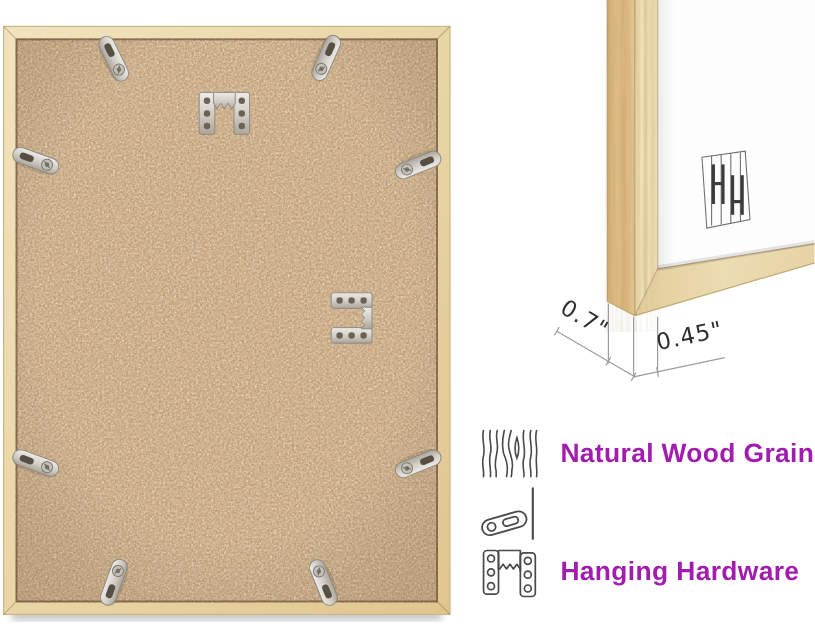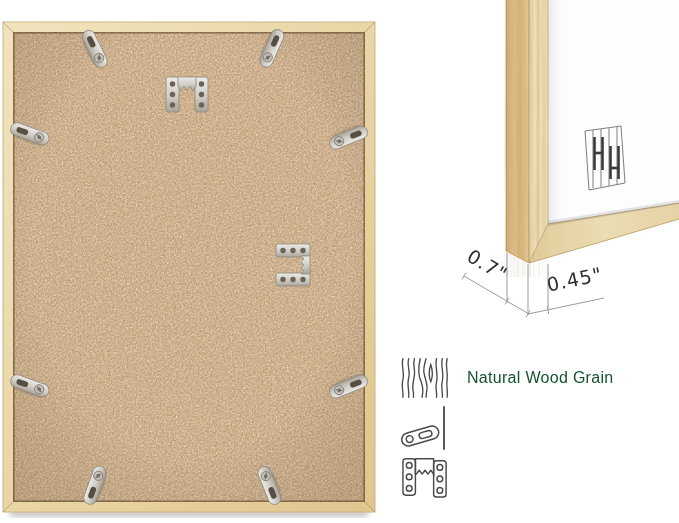--- a/index.html
+++ b/index.html
@@ -2,21 +2,21 @@
 <html><head>
 <meta charset="utf-8">
 <style>
   html,body{margin:0;padding:0;background:#ffffff;}
   .canvas{position:relative;width:679px;height:523px;background:#ffffff;overflow:hidden;
           font-family:"Liberation Sans",sans-serif;}
   .scene{position:absolute;left:0;top:0;}
   .feature-row{position:absolute;left:398px;width:278px;height:48px;
                display:flex;align-items:center;gap:15px;}
   .f-icon{width:54px;display:flex;justify-content:center;align-items:center;flex:0 0 54px;}
-  .f-label{font-size:16px;color:#14532d;letter-spacing:0.3px;white-space:nowrap;}
+  .f-label{font-size:22px;color:#a21caf;letter-spacing:0.3px;white-space:nowrap;font-weight:bold;}
   .dim-text{font-family:"DejaVu Sans",sans-serif;font-size:19px;fill:#2e2e2e;letter-spacing:1px;}
 </style>
 </head>
 <body>
 
 <div class="canvas">
 
 <svg class="scene" width="679" height="523" viewBox="0 0 679 523">
   <defs>
     <linearGradient id="gBorder" x1="0" y1="0" x2="1" y2="1">
@@ -229,15 +229,16 @@
       <path d="M15,22 V6 H34 V24"></path>
       <path d="M16,22 l3,-4 3,4 3,-4 3,4 3,-4 3,4"></path>
       <circle cx="8.5" cy="13" r="3"></circle>
           <circle cx="8.5" cy="25" r="3"></circle>
           <circle cx="8.5" cy="37" r="3"></circle>
       <circle cx="40.5" cy="15" r="3"></circle>
           <circle cx="40.5" cy="27" r="3"></circle>
           <circle cx="40.5" cy="39" r="3"></circle>
     </svg>
   </span>
+  <span class="f-label">Hanging Hardware</span>
 </div>
 
 </div>
 
 </body></html>

